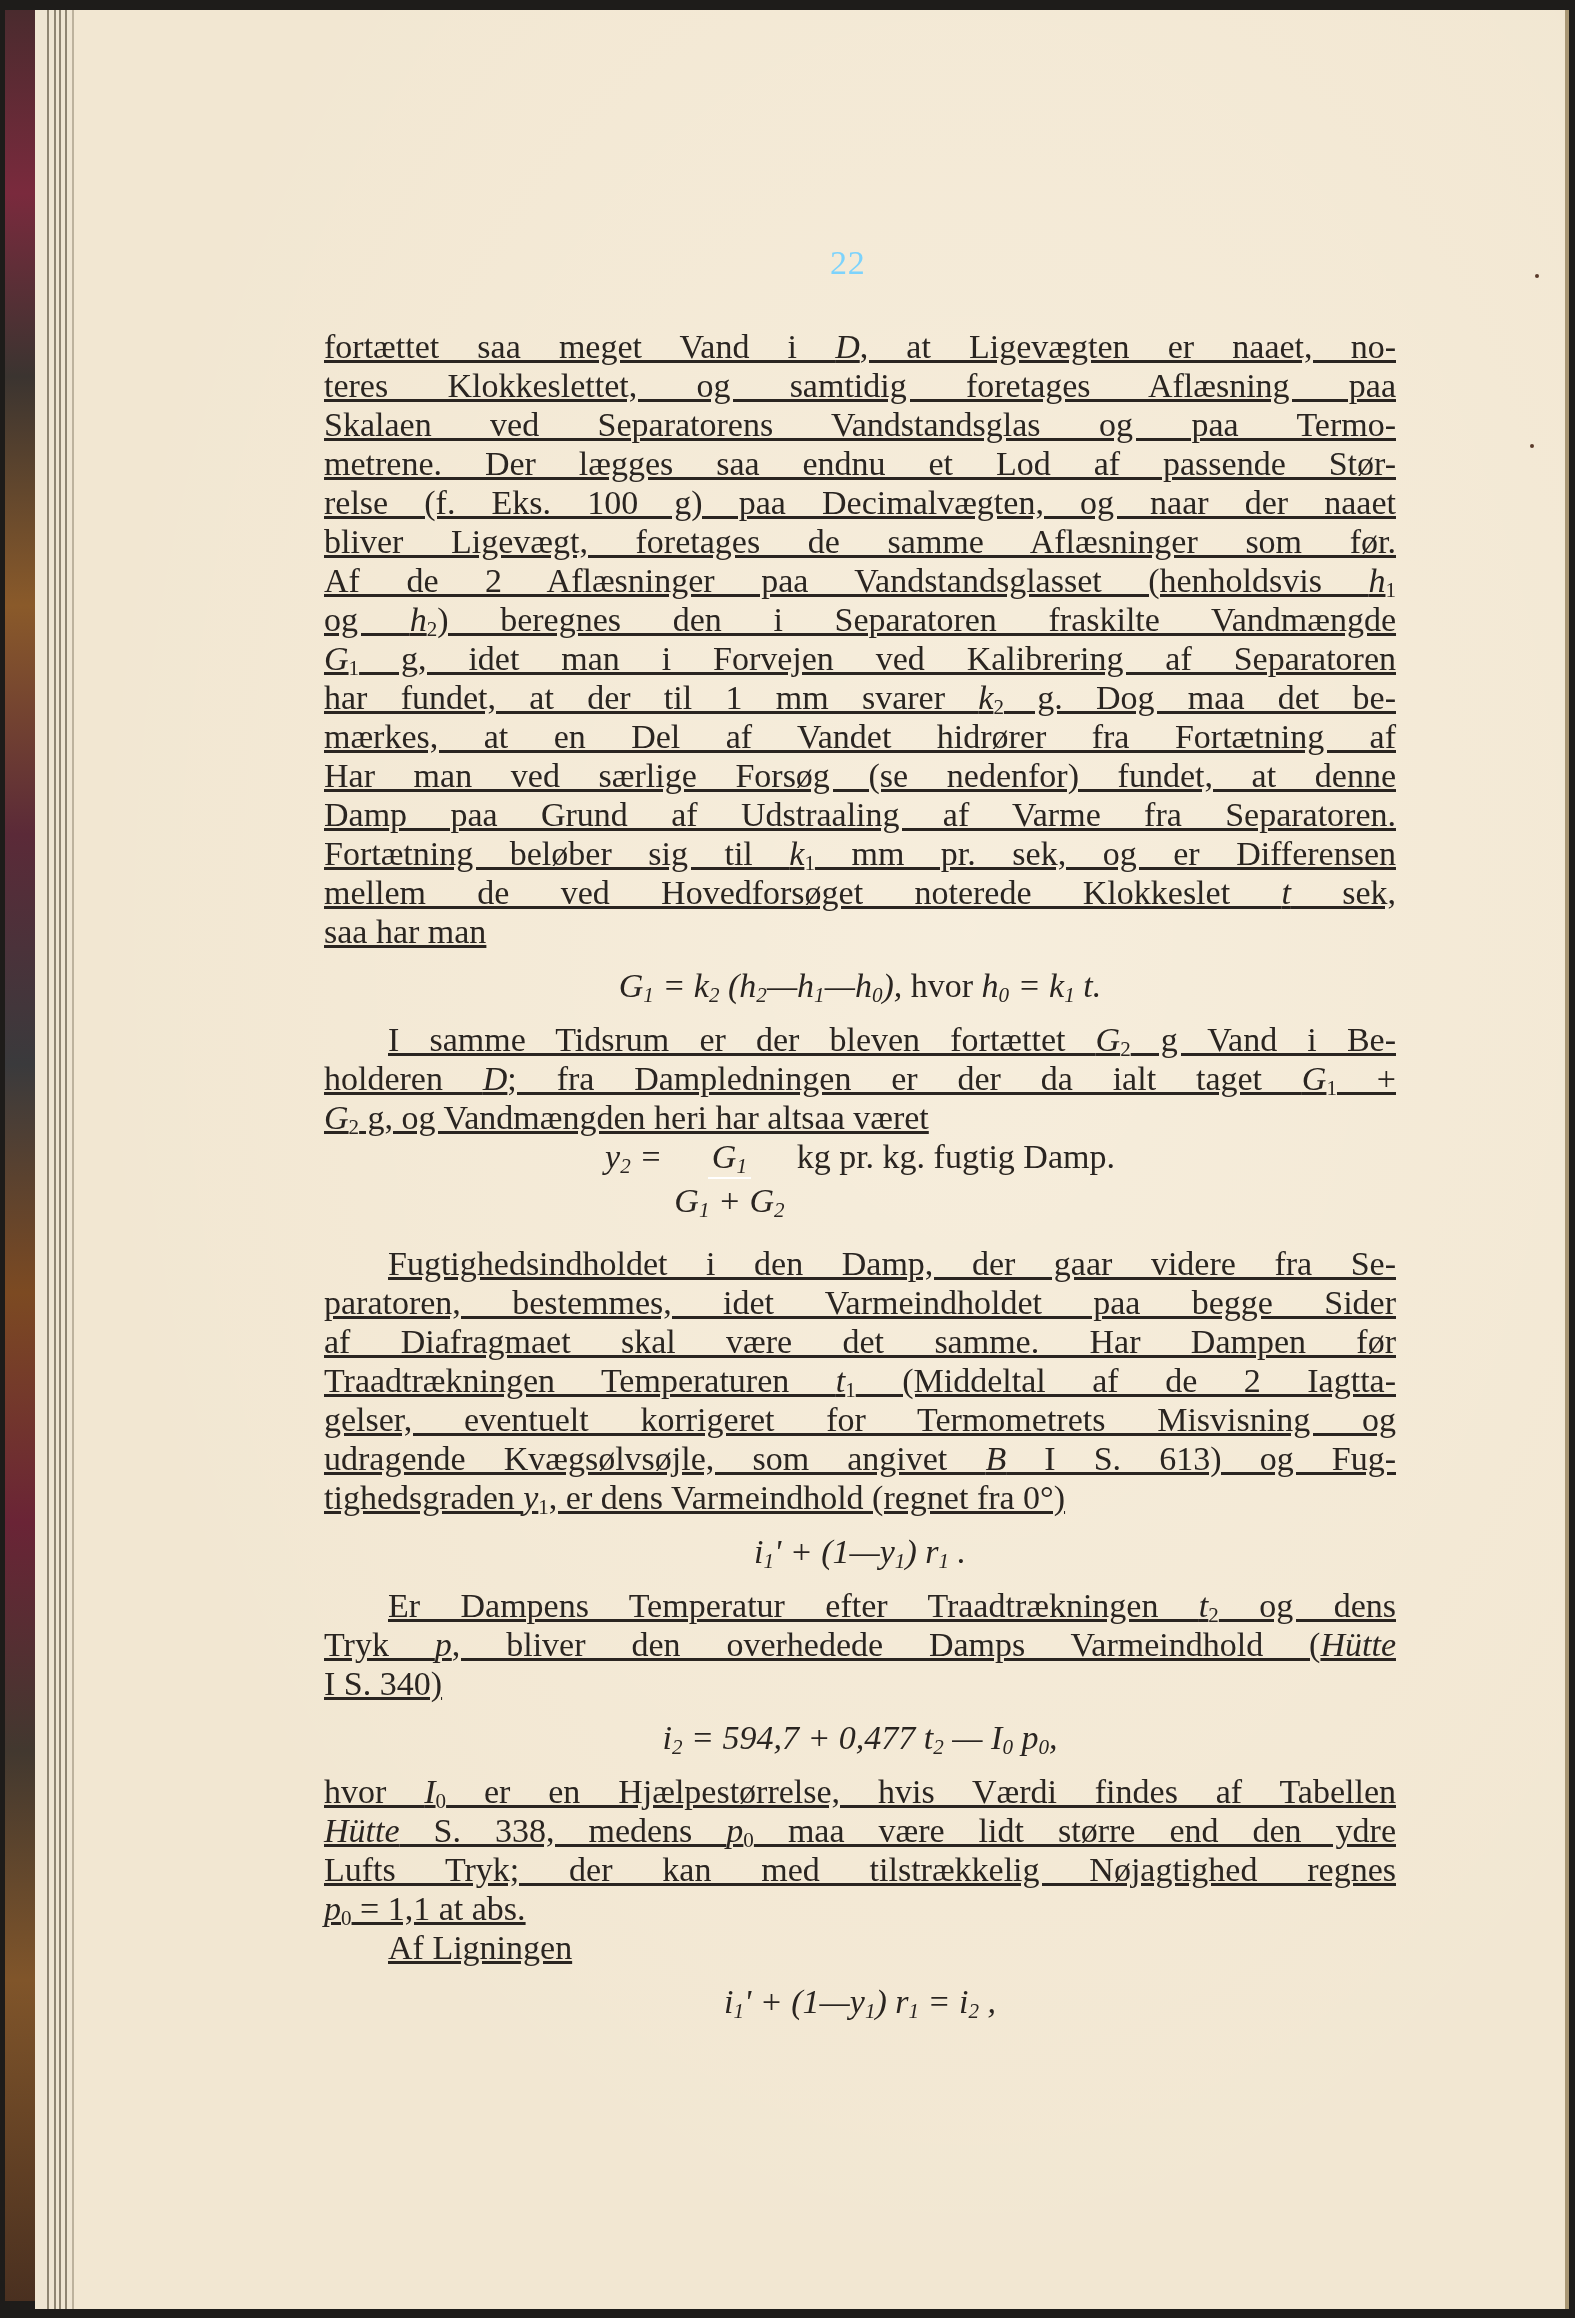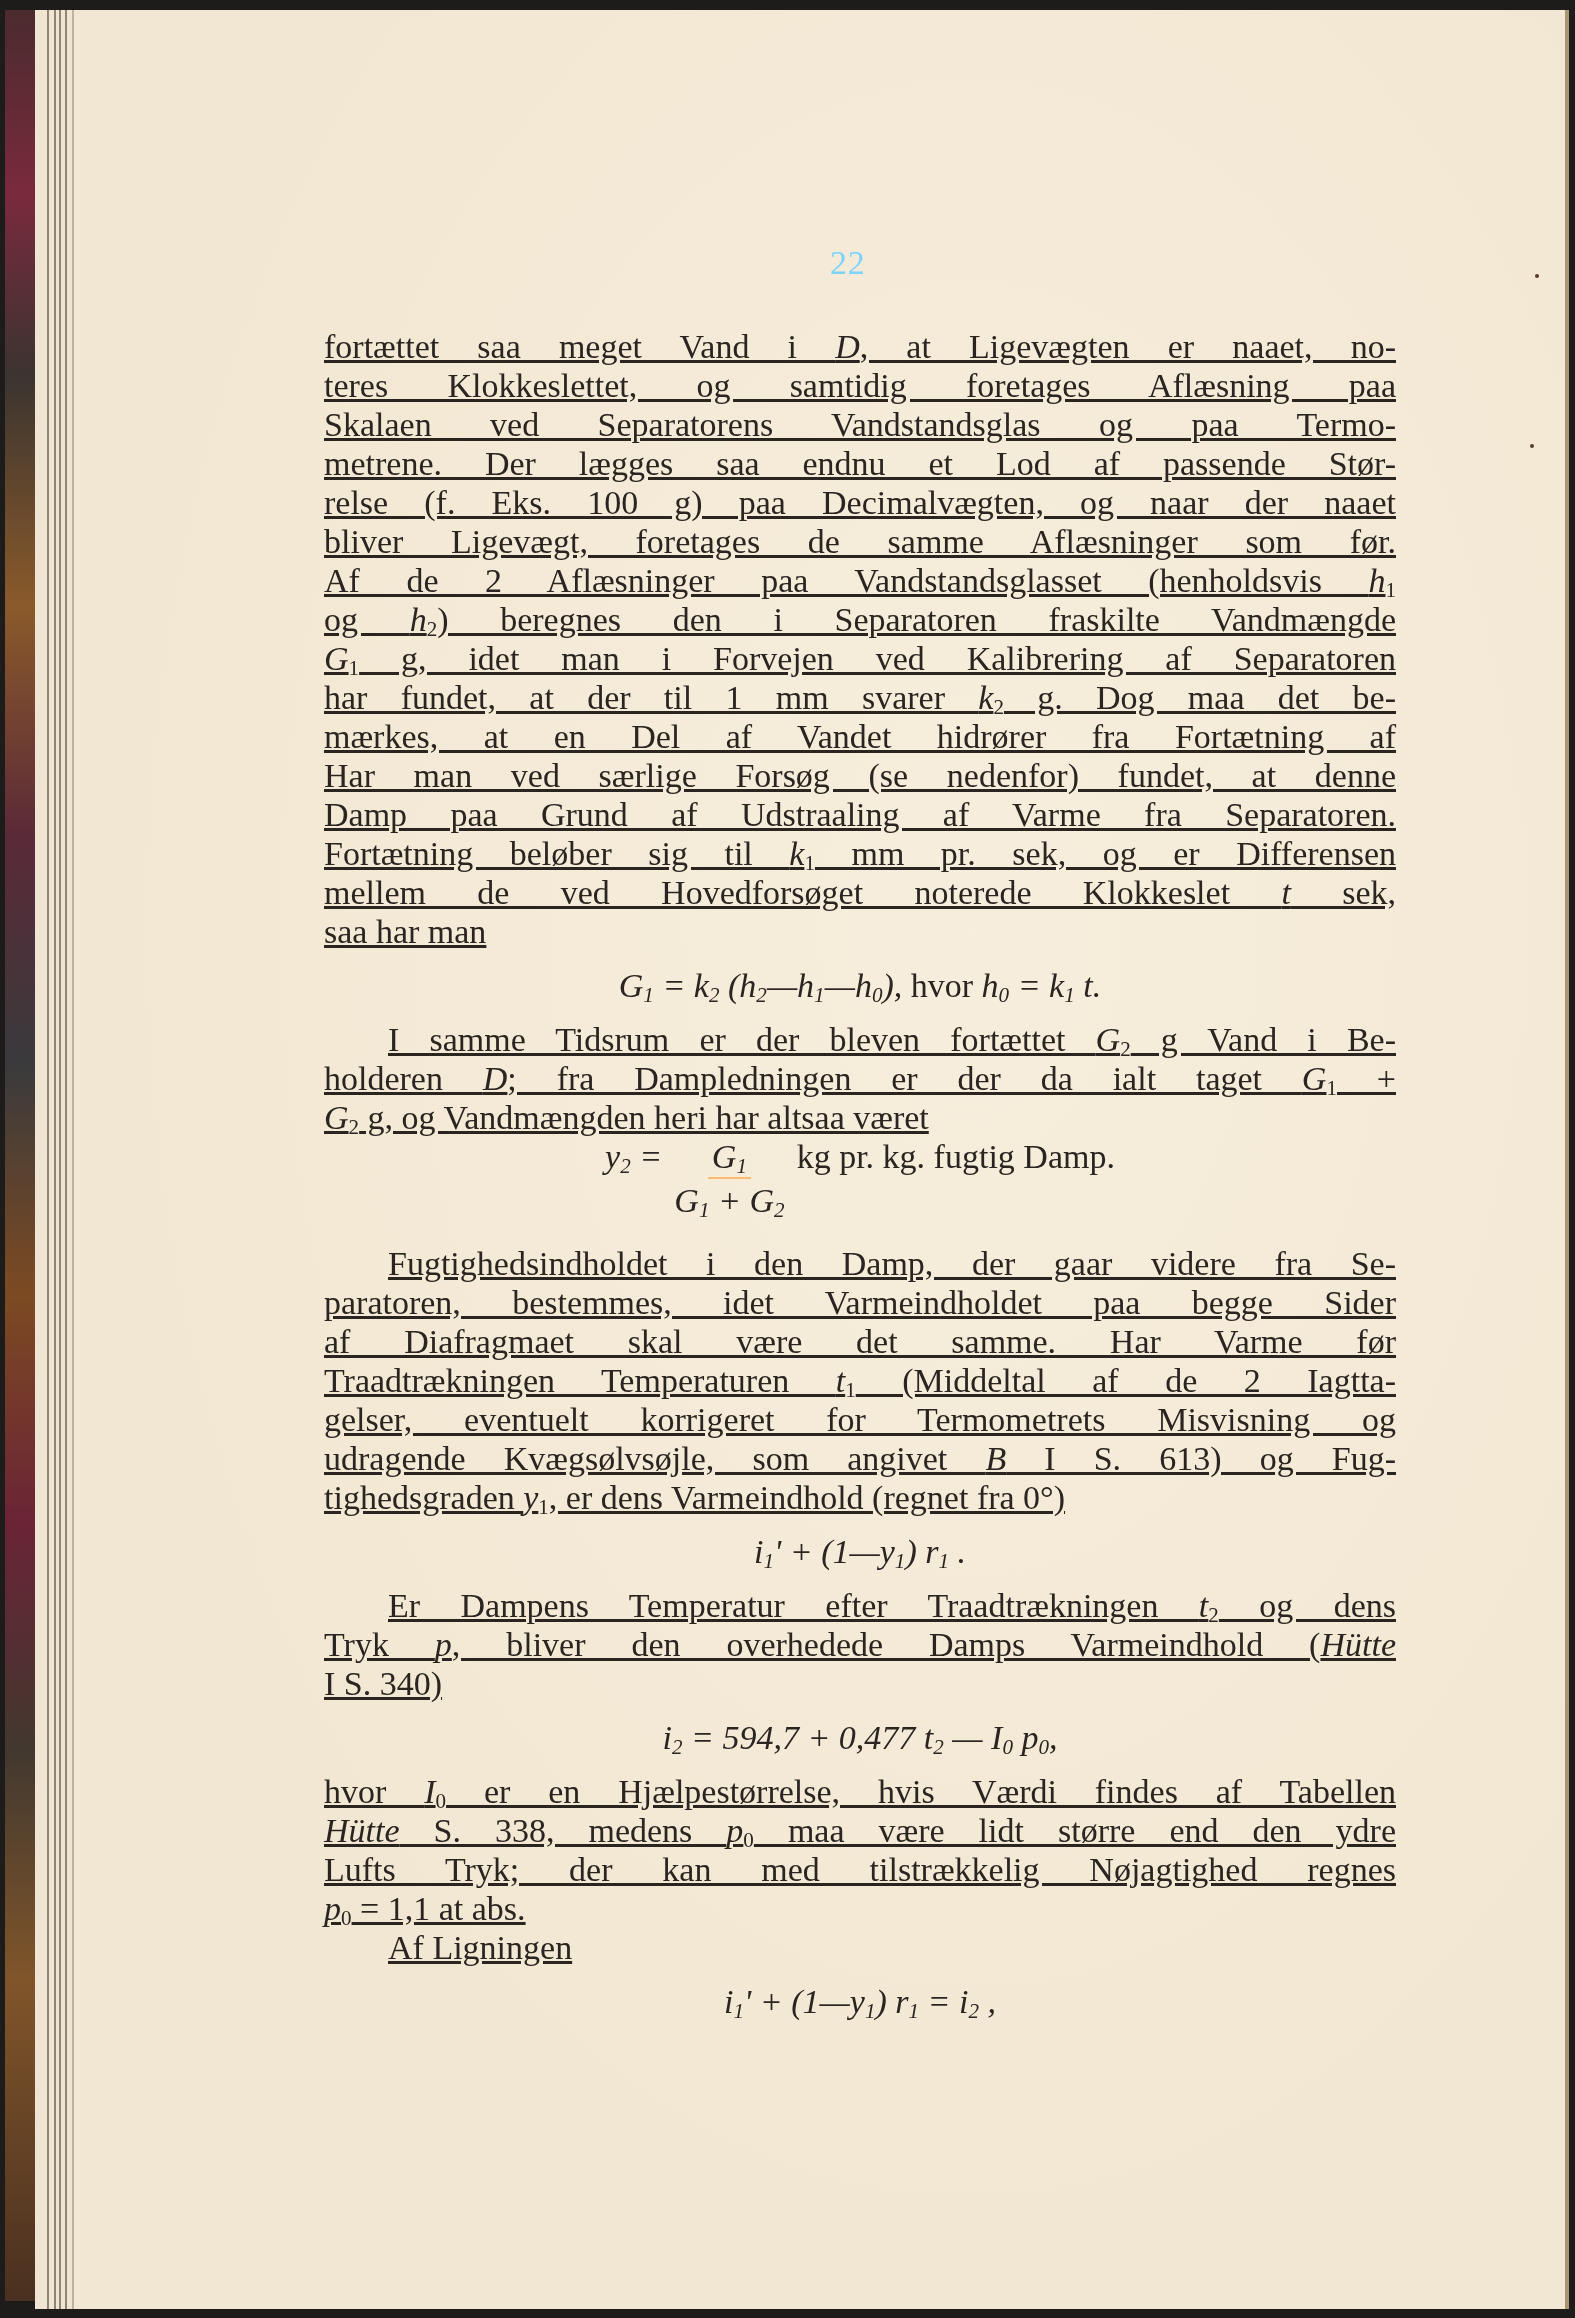--- a/index.html
+++ b/index.html
@@ -41,21 +41,21 @@
   .formula {
     display: block; text-align: center; font-style: italic; white-space: nowrap;
     height: 39px;
   }
   .formula .up { font-style: normal; }
   sub { font-size: 62%; vertical-align: -0.25em; line-height: 0; }
   i { font-style: italic; }
   .gap-s { height: 15px; }
   .frac-row { display: flex; justify-content: center; align-items: flex-start; height: 92px; }
   .frac { display: inline-flex; flex-direction: column; align-items: center; margin: 0 12.2px; font-style: italic; }
-  .frac .num { border-bottom: 2px solid #fdba74; padding: 0 4.1px 1.4px; }
+  .frac .num { border-bottom: 2px solid #ffffff; padding: 0 4.1px 1.4px; }
   .frac .den { padding-top: 1.4px; }
   .dot-mark { position: absolute; width: 4.1px; height: 4.1px; border-radius: 50%; background: #5a3a2a; }
 </style>
 </head>
 <body>
 
 <div class="cover-edge"></div>
 <div class="page-stack">
   <div class="stack-line" style="left:12.2px"></div>
   <div class="stack-line" style="left:19px"></div>
@@ -100,21 +100,21 @@
     <span class="frac">
       <span class="num" id="f2num">G<sub>1</sub></span>
       <span class="den" id="f2den">G<sub>1</sub> + G<sub>2</sub></span>
     </span>
     <span>kg pr. kg. fugtig Damp.</span>
   </div>
   <div class="gap-s"></div>
   <div id="p3">
       <span class="line indent">Fugtighedsindholdet i den Damp, der gaar videre fra Se-</span>
       <span class="line">paratoren, bestemmes, idet Varmeindholdet paa begge Sider</span>
-      <span class="line">af Diafragmaet skal være det samme. Har Varme før</span>
+      <span class="line">af Diafragmaet skal være det samme. Har Dampen før</span>
       <span class="line">Traadtrækningen Temperaturen <i>t</i><sub>1</sub> (Middeltal af de 2 Iagtta-</span>
       <span class="line">gelser, eventuelt korrigeret for Termometrets Misvisning og</span>
       <span class="line">udragende Kvægsølvsøjle, som angivet <i>B</i> I S. 613) og Fug-</span>
       <span class="line last">tighedsgraden <i>y</i><sub>1</sub>, er dens Varmeindhold (regnet fra 0°)</span>
     </div>
   <div class="gap-s"></div>
   <div class="formula" id="f3">i<sub>1</sub>' + (1—y<sub>1</sub>) r<sub>1</sub> .</div>
   <div class="gap-s"></div>
   <div id="p4">
       <span class="line indent">Er Dampens Temperatur efter Traadtrækningen <i>t</i><sub>2</sub> og dens</span>

